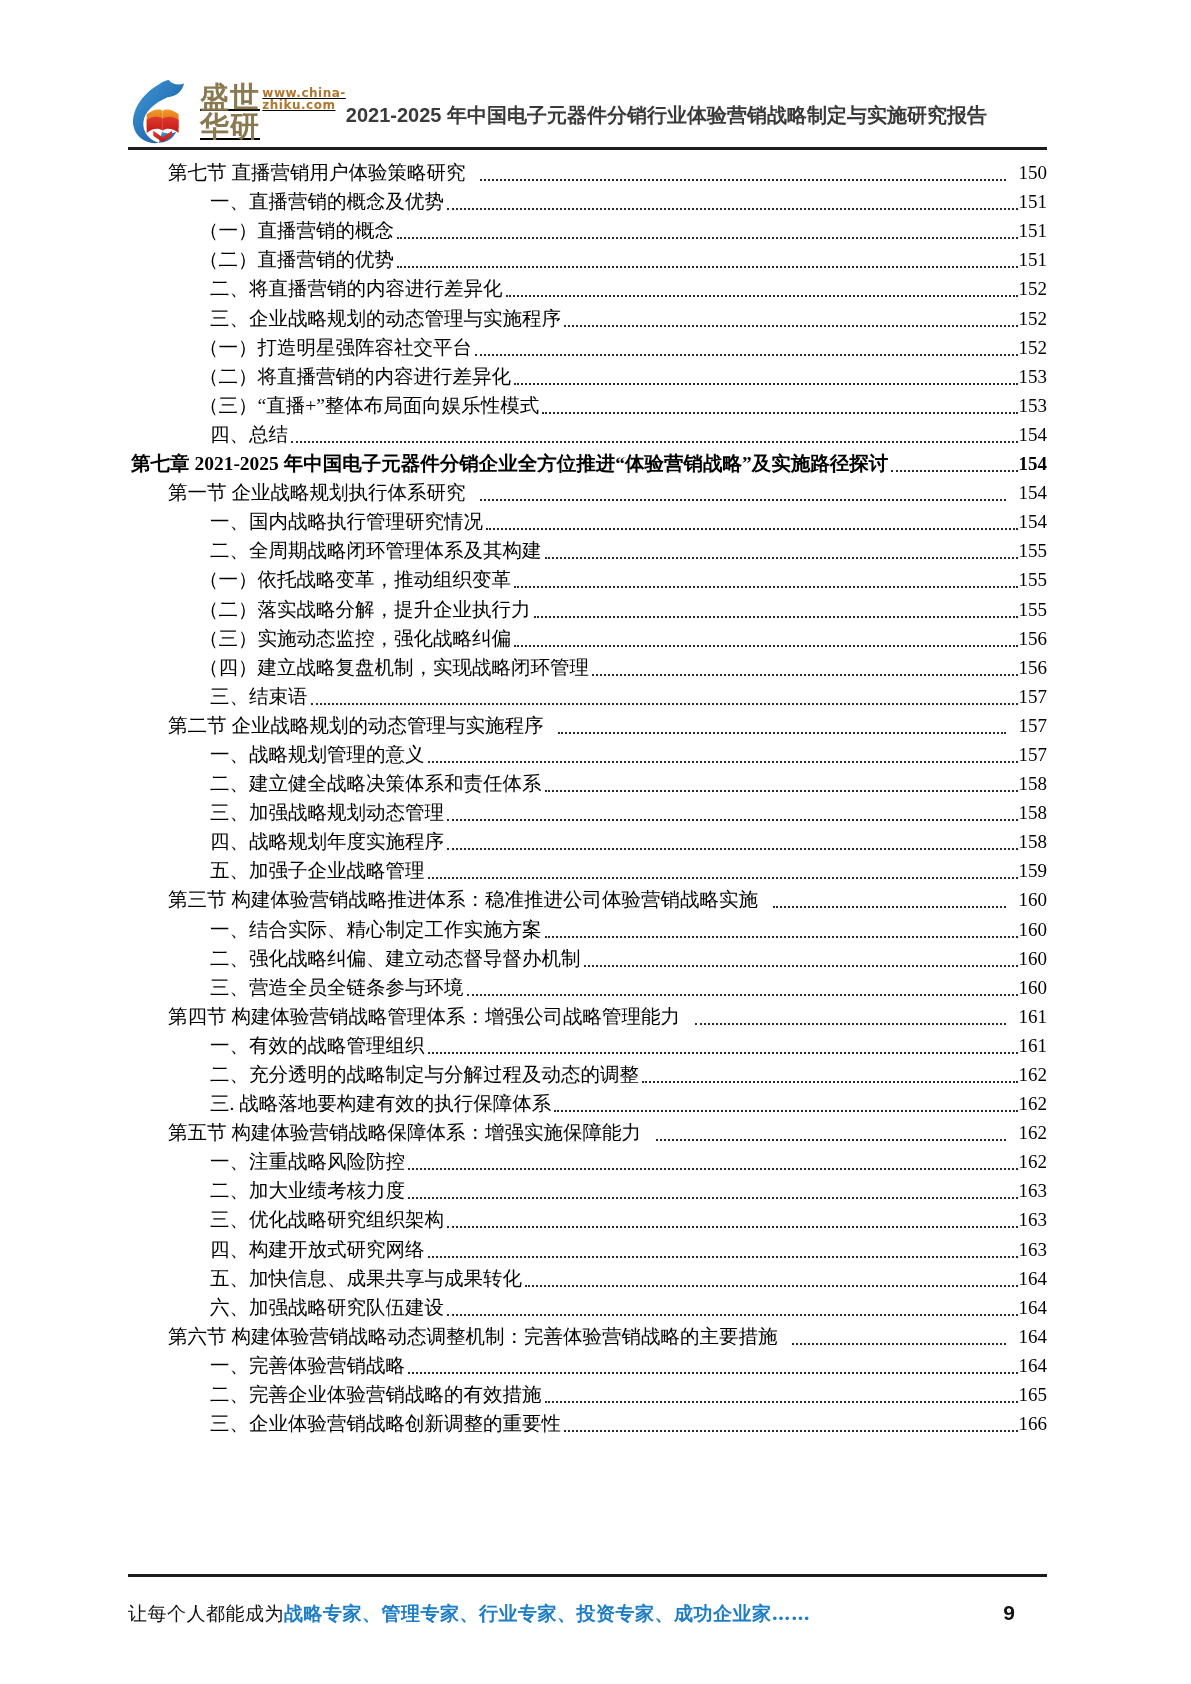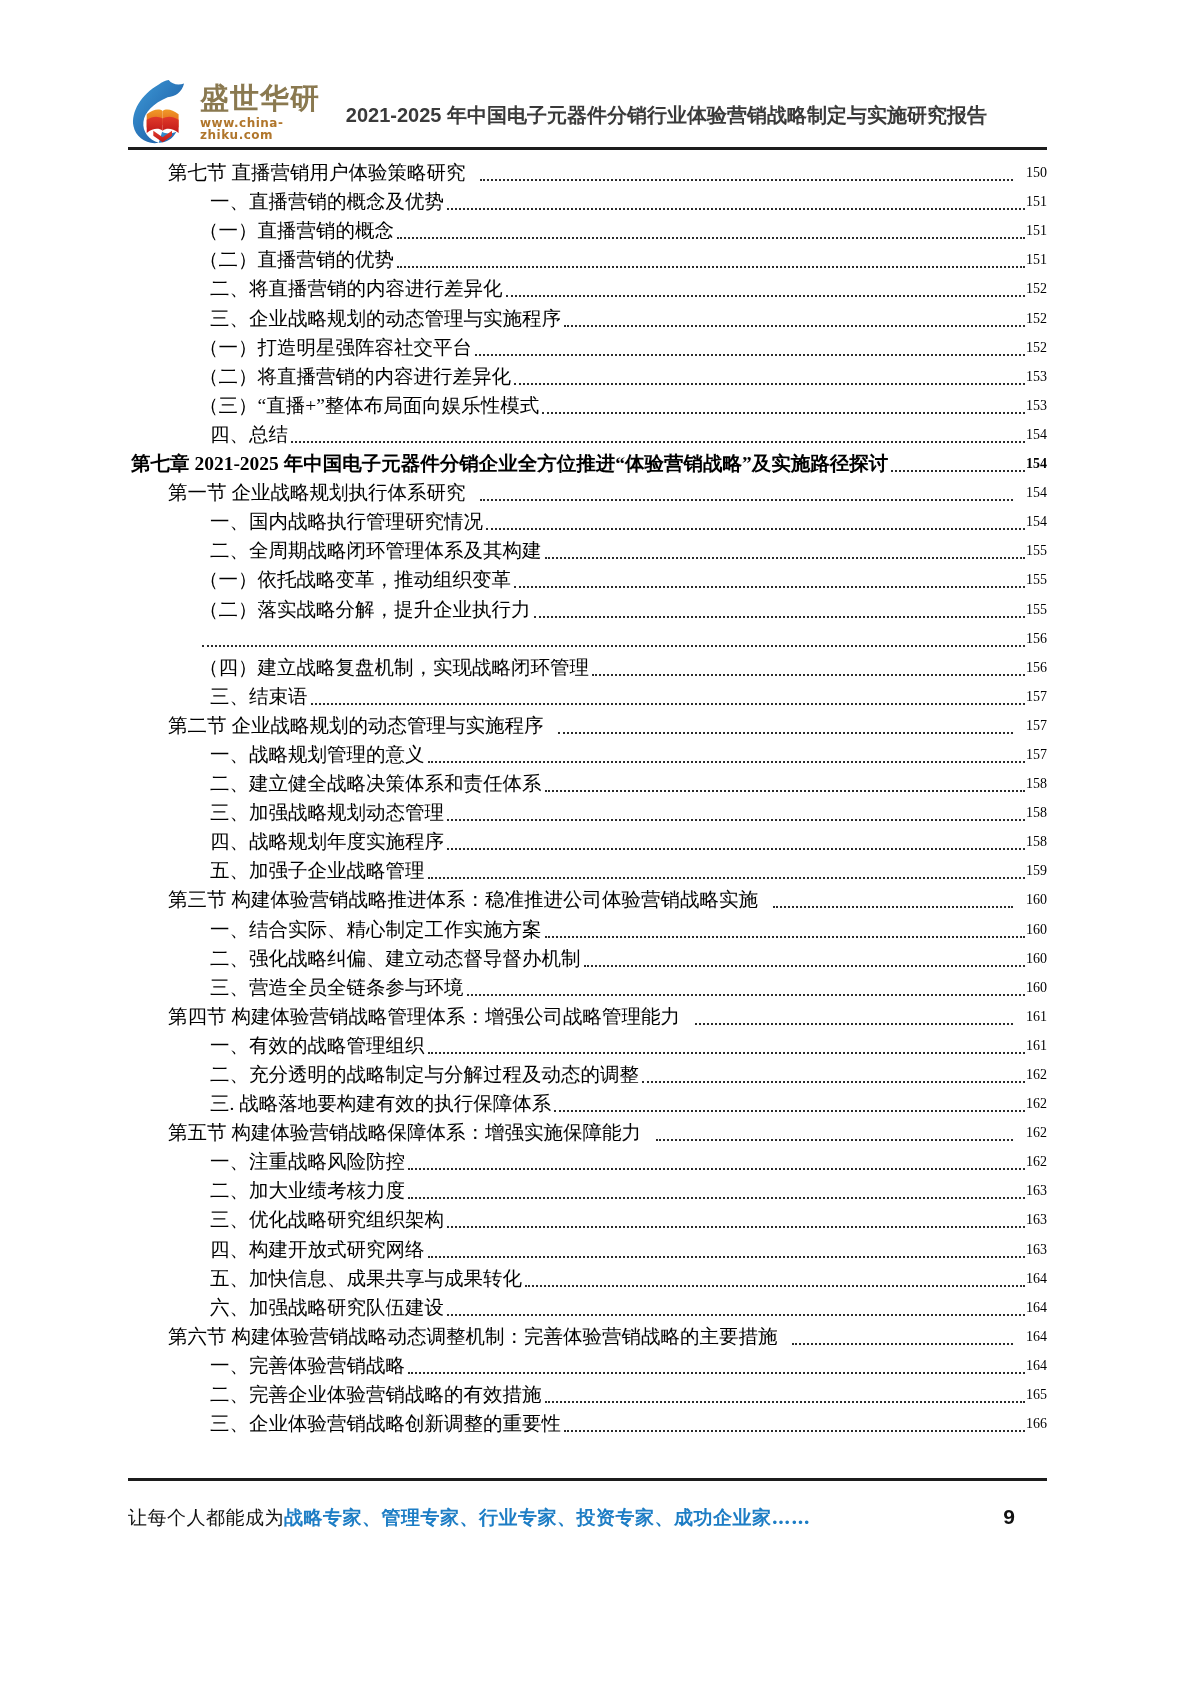--- a/index.html
+++ b/index.html
@@ -19,21 +19,21 @@
   .header {
     display: flex;
     justify-content: space-between;
     align-items: flex-end;
     border-bottom: 3px solid #1c1c1c;
     padding-bottom: 2px;
     height: 74px;
   }
   .logo { display: flex; align-items: center; gap: 6px; }
   .logo-mark { width: 66px; height: 66px; flex: 0 0 auto; }
-  .logo-text-col { display: flex; flex-direction: column; line-height: 1; }
+  .logo-text-col { display: flex; flex-direction: row; line-height: 1; text-decoration: underline; }
   .logo-name {
     font-family: "DejaVu Sans", sans-serif;
     font-weight: bold; font-size: 29px; letter-spacing: 1px;
     color: #8a7950;
   }
   .logo-url {
     font-family: "DejaVu Sans", sans-serif;
     font-weight: bold; font-size: 12px; margin-top: 4px;
     color: #b0762c; letter-spacing: .5px;
   }
@@ -54,25 +54,25 @@
   .toc-row.lv-chapter { font-weight: bold; padding-left: 3px; font-size: 19.5px; }
   .toc-row.lv-section { padding-left: 40px; gap: 12px; }
   .toc-row.lv-item    { padding-left: 82px; }
   .toc-row.lv-sub     { padding-left: 71px; }
   .toc-text { white-space: nowrap; }
   .leader {
     flex: 1 1 auto; min-width: 8px;
     border-bottom: 2px dotted #2b2b2b;
     margin: 0 1px 5px 3px;
   }
-  .toc-page { white-space: nowrap; font-size: 14px; line-height: 27px; }
+  .toc-page { white-space: nowrap; font-size: 19px; line-height: 27px; }
   
   .footer {
     position: absolute;
-    left: 128px; right: 144px; top: 1478px;
+    left: 128px; right: 144px; top: 1574px;
     border-top: 3px solid #1c1c1c;
     padding-top: 24px;
     display: flex; justify-content: space-between; align-items: flex-start;
   }
   .slogan {
     font-family: "DejaVu Serif", serif;
     font-size: 19px; letter-spacing: .5px;
   }
   .slogan-prefix { color: #111; }
   .slogan-highlight { color: #1d7dc5; font-weight: bold; }
@@ -211,20 +211,21 @@
       <span class="toc-page">155</span>
     </div>
 
     <div class="toc-row lv-sub">
       <span class="toc-text">（二）落实战略分解，提升企业执行力</span>
       <span class="leader"></span>
       <span class="toc-page">155</span>
     </div>
 
     <div class="toc-row lv-sub">
+      <span class="toc-text">（三）实施动态监控，强化战略纠偏</span>
       <span class="leader"></span>
       <span class="toc-page">156</span>
     </div>
 
     <div class="toc-row lv-sub">
       <span class="toc-text">（四）建立战略复盘机制，实现战略闭环管理</span>
       <span class="leader"></span>
       <span class="toc-page">156</span>
     </div>
 

